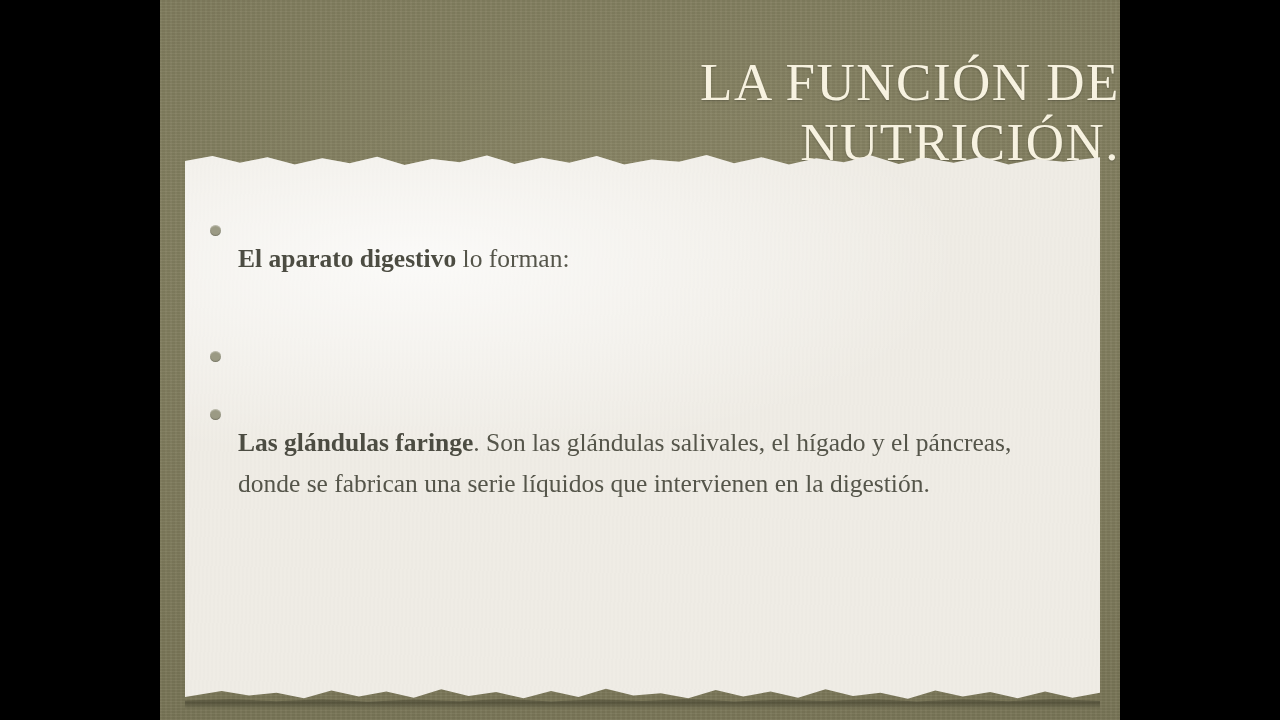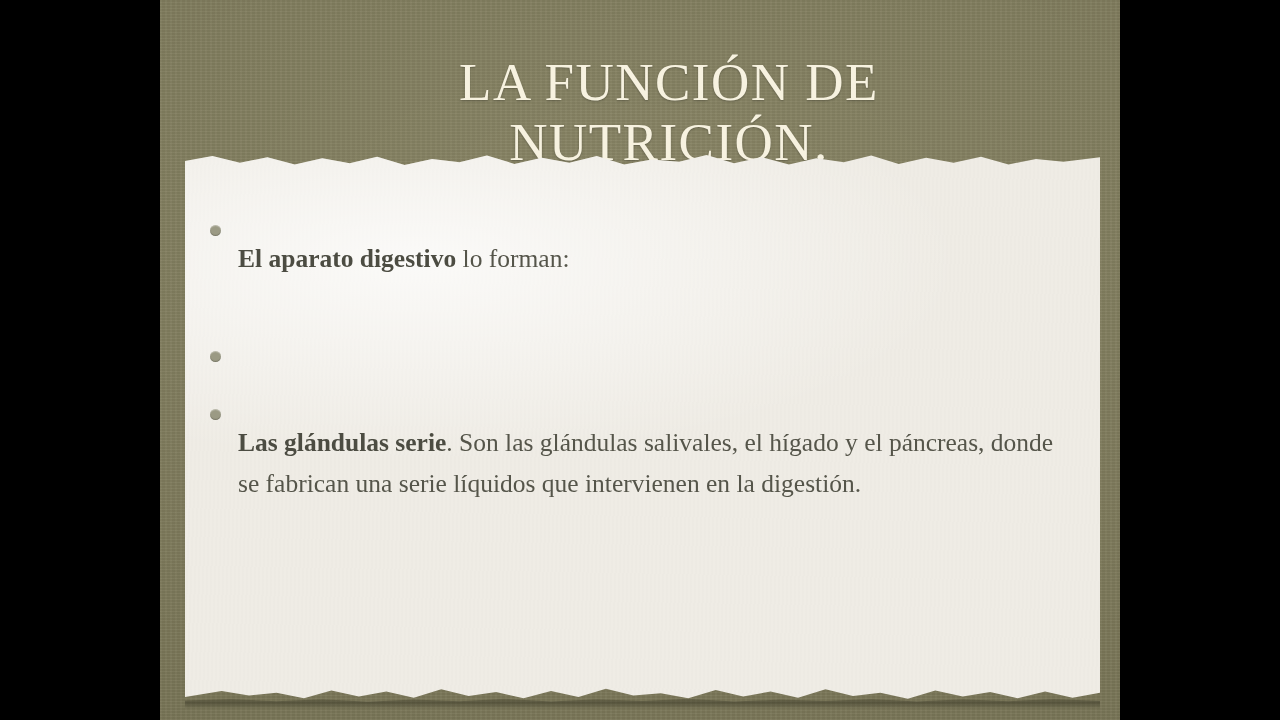--- a/index.html
+++ b/index.html
@@ -58,30 +58,29 @@
     mix-blend-mode: normal;
     opacity: 0.9;
   }
 
   
   .title {
     position: absolute;
     left: 0;
     top: 16px;
     width: 960px;
-    text-align: center;
+    text-align: right;
     color: #f7f2e0;
     font-family: "Liberation Serif", "DejaVu Serif", serif;
     font-size: 53px;
     line-height: 60px;
     letter-spacing: 1.5px;
     font-weight: 400;
     text-shadow: 0 1px 2px rgba(0,0,0,0.25);
     white-space: pre-line;
-    margin-left: 29px;
   }
 
   
   .paper-wrap {
     position: absolute;
     left: 25px;
     top: 150px;
     width: 915px;
     height: 556px;
   }
@@ -225,21 +224,21 @@
           <span class="bullet-marker"></span>
           <p class="bullet-text"><span class="lead">El aparato digestivo</span><span class="rest"> lo forman:</span></p>
         </div>
 
         <div class="bullet-row">
           <span class="bullet-marker"></span>
         </div>
 
         <div class="bullet-row">
           <span class="bullet-marker"></span>
-          <p class="bullet-text"><span class="lead">Las glándulas serie</span><span class="rest">. Son las glándulas salivales, el hígado y el páncreas, donde se fabrican una serie líquidos que intervienen en la digestión.</span></p>
+          <p class="bullet-text"><span class="lead">Las glándulas faringe</span><span class="rest">. Son las glándulas salivales, el hígado y el páncreas, donde se fabrican una serie líquidos que intervienen en la digestión.</span></p>
         </div>
 
       </div>
     </div>
 
   </div>
 
   <div style="position:absolute;left:0;top:0;width:160px;height:720px;background:#000;"></div>
   <div style="position:absolute;left:1120px;top:0;width:160px;height:720px;background:#000;"></div>
 

